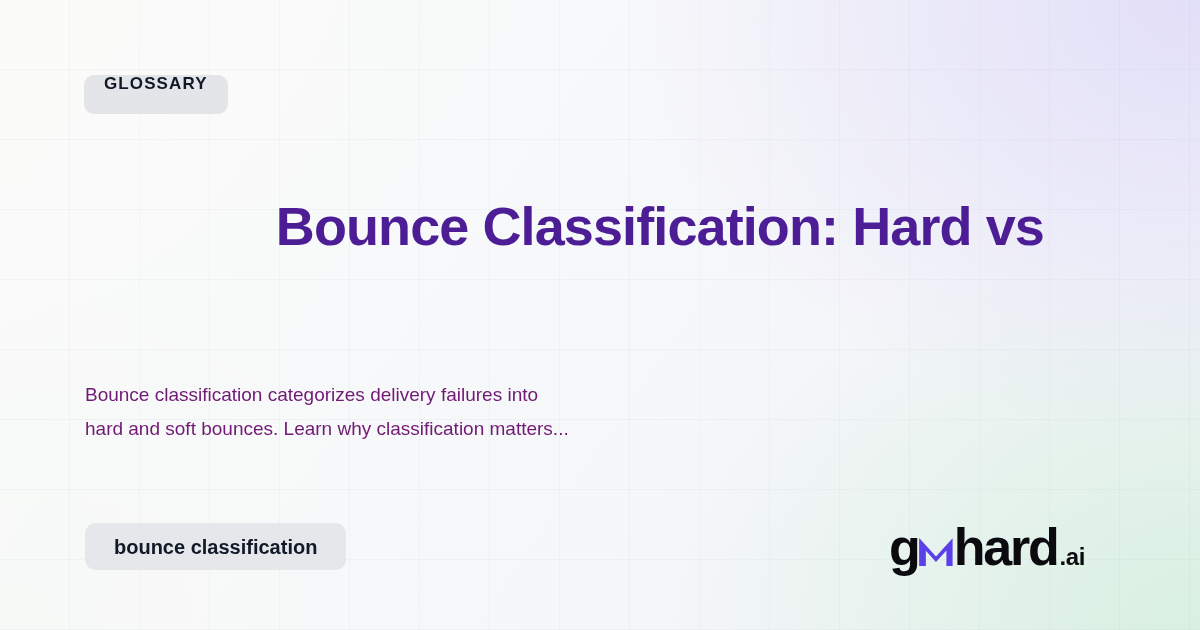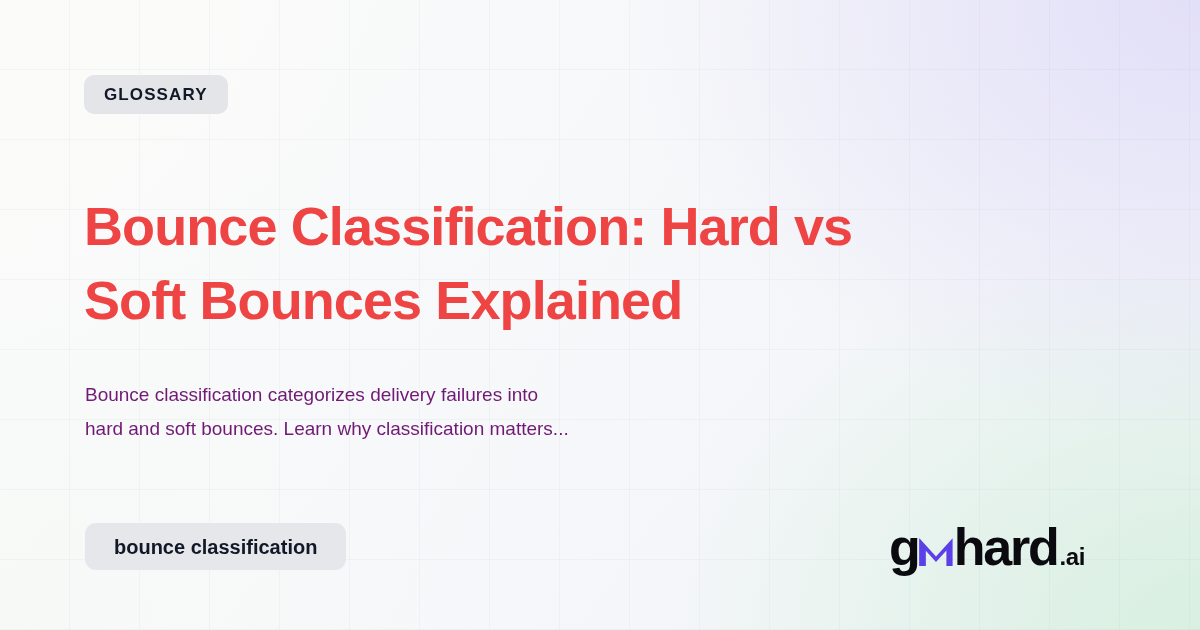--- a/index.html
+++ b/index.html
@@ -36,41 +36,42 @@
     background-size:70px 70px;
     background-position:-1px -1px;
   }
 
   .content { position:absolute; inset:0; }
 
   
   .eyebrow-badge {
     position:absolute; left:84px; top:75px;
     height:39px;
-    display:flex; align-items:center;
+    display:flex; 
     padding:0 20px;
     background:#E3E5E8;
     border-radius:10px;
   }
   .eyebrow-badge span {
     font-size:17px; font-weight:bold;
     letter-spacing:1.1px;
     color:#111827;
     line-height:1;
   }
 
   
   .title {
     position:absolute; left:84px; top:190px;
     width:960px;
     font-size:54px;
     font-weight:bold;
     line-height:1.37;
     letter-spacing:-0.9px;
-    color:#ef4444;
+    color:#4c1d95;
+    text-align:right;
   }
 
   
   .description {
     position:absolute; left:85px; top:378px;
     width:820px;
     font-size:19px;
     font-weight:normal;
     line-height:1.78;
     color:#701a75;
@@ -127,21 +128,20 @@
   <div class="bg-grid"></div>
 
   <div class="content">
 
     <div class="eyebrow-badge">
       <span>GLOSSARY</span>
     </div>
 
     <h1 class="title">
       <span>Bounce Classification: Hard vs</span><br>
-      <span>Soft Bounces Explained</span>
     </h1>
 
     <p class="description">
       <span>Bounce classification categorizes delivery failures into</span><br>
       <span>hard and soft bounces. Learn why classification matters...</span>
     </p>
 
     <div class="tag-pill">
       <span>bounce classification</span>
     </div>

